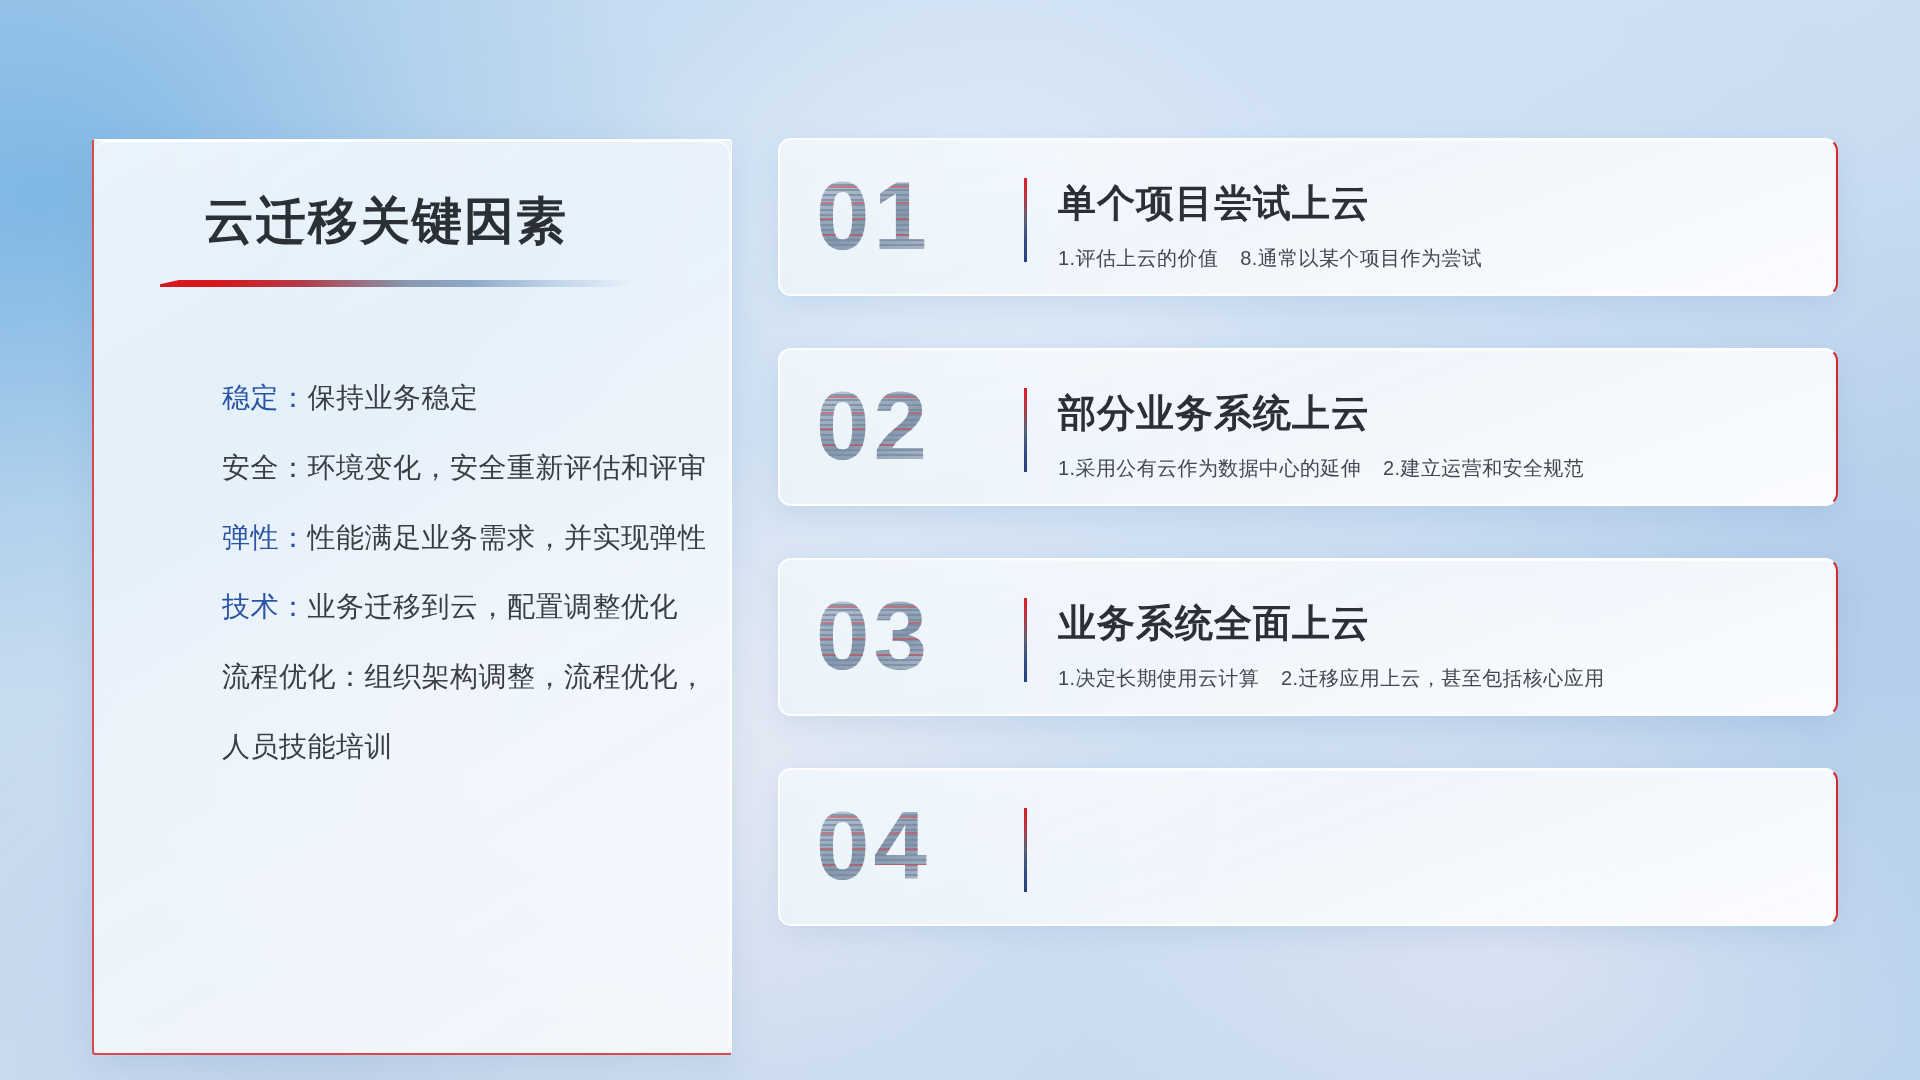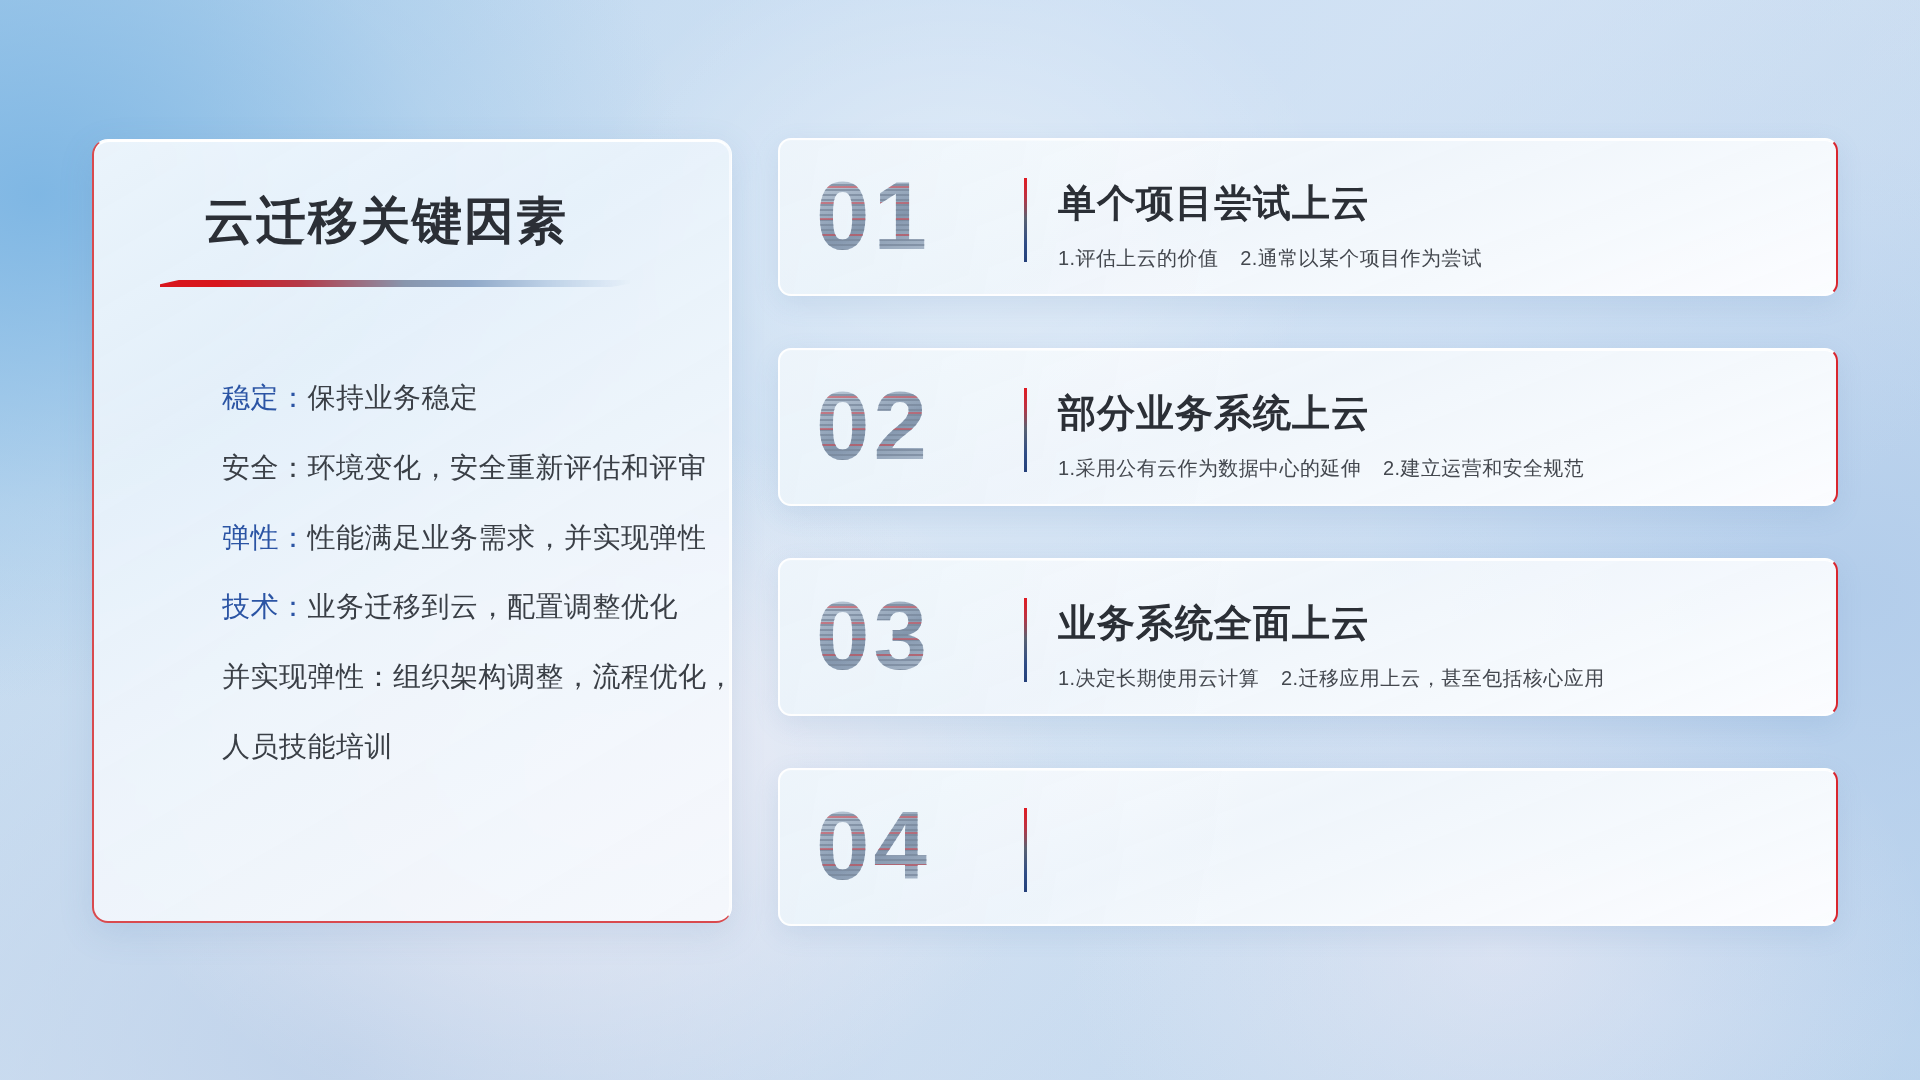--- a/index.html
+++ b/index.html
@@ -35,22 +35,22 @@
       radial-gradient(620px 460px at 78% 88%, rgba(248,240,246,0.42) 0%, rgba(248,240,246,0) 70%),
       radial-gradient(520px 400px at 50% 20%, rgba(255,255,255,0.35) 0%, rgba(255,255,255,0) 72%);
   }
 
   
   .left-panel {
     position: absolute;
     left: 92px;
     top: 139px;
     width: 640px;
-    height: 784px;
-    border-radius: 16px;
+    height: 916px;
+    border-radius: 3px;
     background: linear-gradient(150deg,
         rgba(242,248,253,0.93) 0%,
         rgba(234,243,251,0.90) 30%,
         rgba(240,246,252,0.92) 58%,
         rgba(246,248,252,0.94) 100%);
     border: 1px solid rgba(255,255,255,0.85);
     border-bottom: 2px solid #d94a4e;
     border-left: 2px solid #d94a4e;
     box-shadow: 0 10px 34px rgba(90,130,180,0.16),
                 inset 0 1px 0 rgba(255,255,255,0.9);
@@ -242,38 +242,38 @@
     <li class="panel-list-item">
       <span class="pl-label">安全：</span><span class="pl-text">环境变化，安全重新评估和评审</span>
     </li>
     <li class="panel-list-item">
       <span class="pl-label accent">弹性：</span><span class="pl-text">性能满足业务需求，并实现弹性</span>
     </li>
     <li class="panel-list-item">
       <span class="pl-label accent">技术：</span><span class="pl-text">业务迁移到云，配置调整优化</span>
     </li>
     <li class="panel-list-item">
-      <span class="pl-label">并实现弹性：</span><span class="pl-text">组织架构调整，流程优化，</span>
+      <span class="pl-label">流程优化：</span><span class="pl-text">组织架构调整，流程优化，</span>
     </li>
     <li class="panel-list-item">
       <span class="pl-text">人员技能培训</span>
     </li>
   </ul>
 </section>
 
 <section class="cards">
 
   <article class="card">
     <div class="card-num">01</div>
     <div class="card-num-accent">01</div>
     <div class="card-divider"></div>
     <div class="card-body">
       <div class="card-title">单个项目尝试上云</div>
       <div class="card-desc">
-        <span>1.评估上云的价值</span><span class="sep"></span><span>2.通常以某个项目作为尝试</span>
+        <span>1.评估上云的价值</span><span class="sep"></span><span>8.通常以某个项目作为尝试</span>
       </div>
     </div>
   </article>
 
   <article class="card">
     <div class="card-num">02</div>
     <div class="card-num-accent">02</div>
     <div class="card-divider"></div>
     <div class="card-body">
       <div class="card-title">部分业务系统上云</div>

